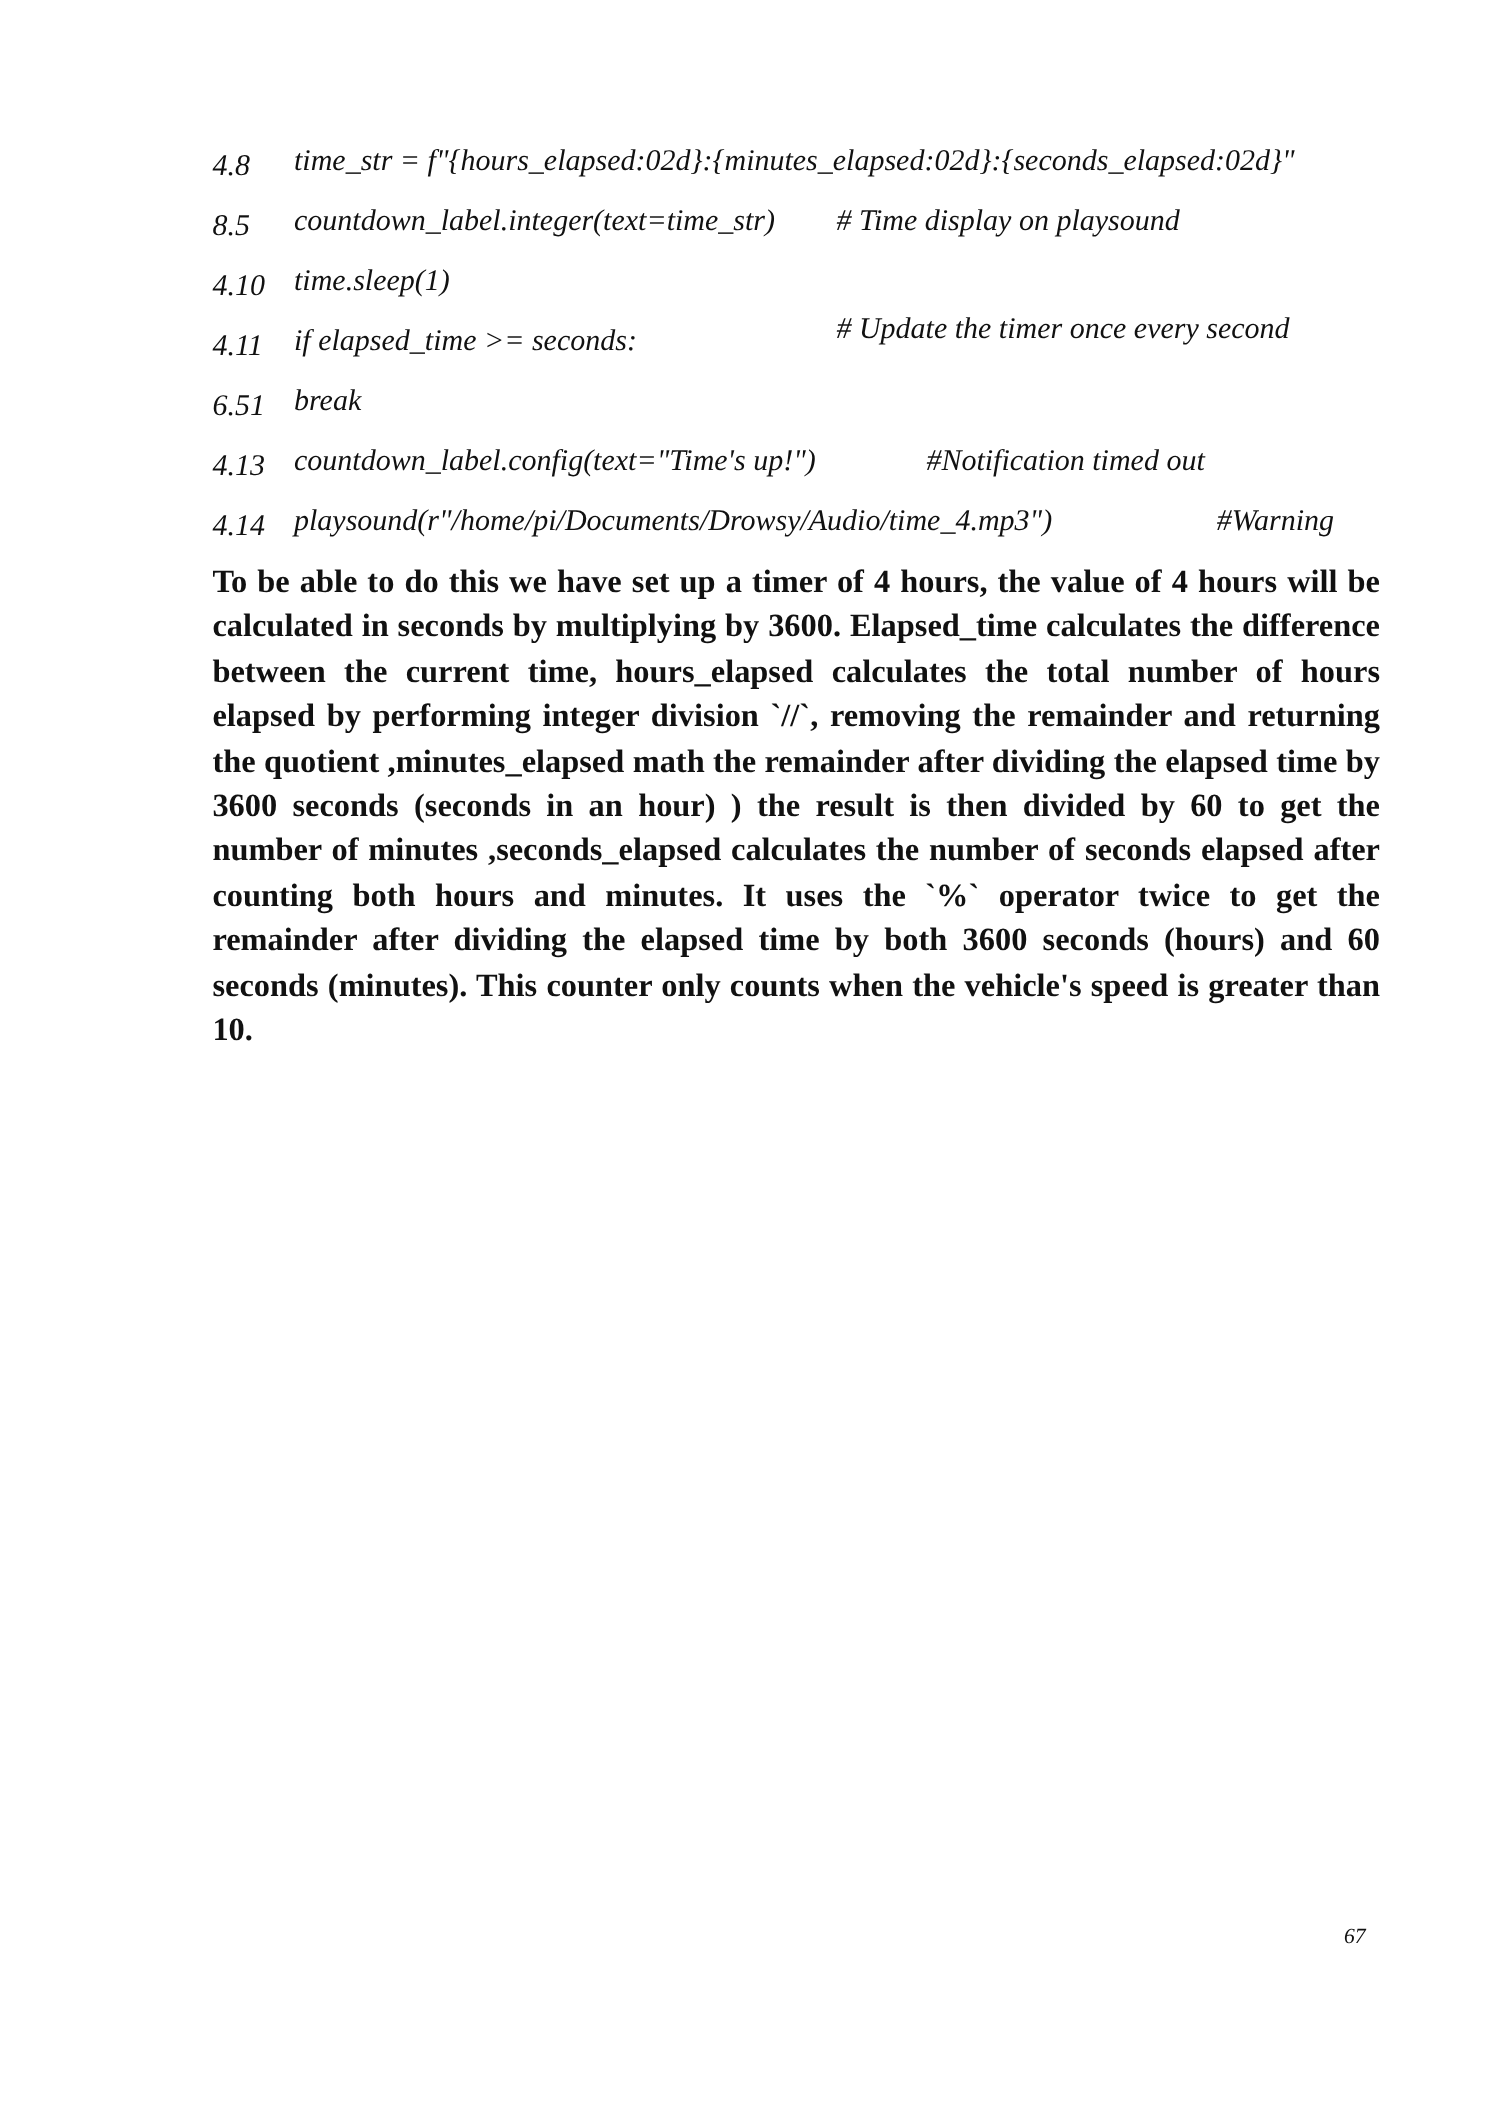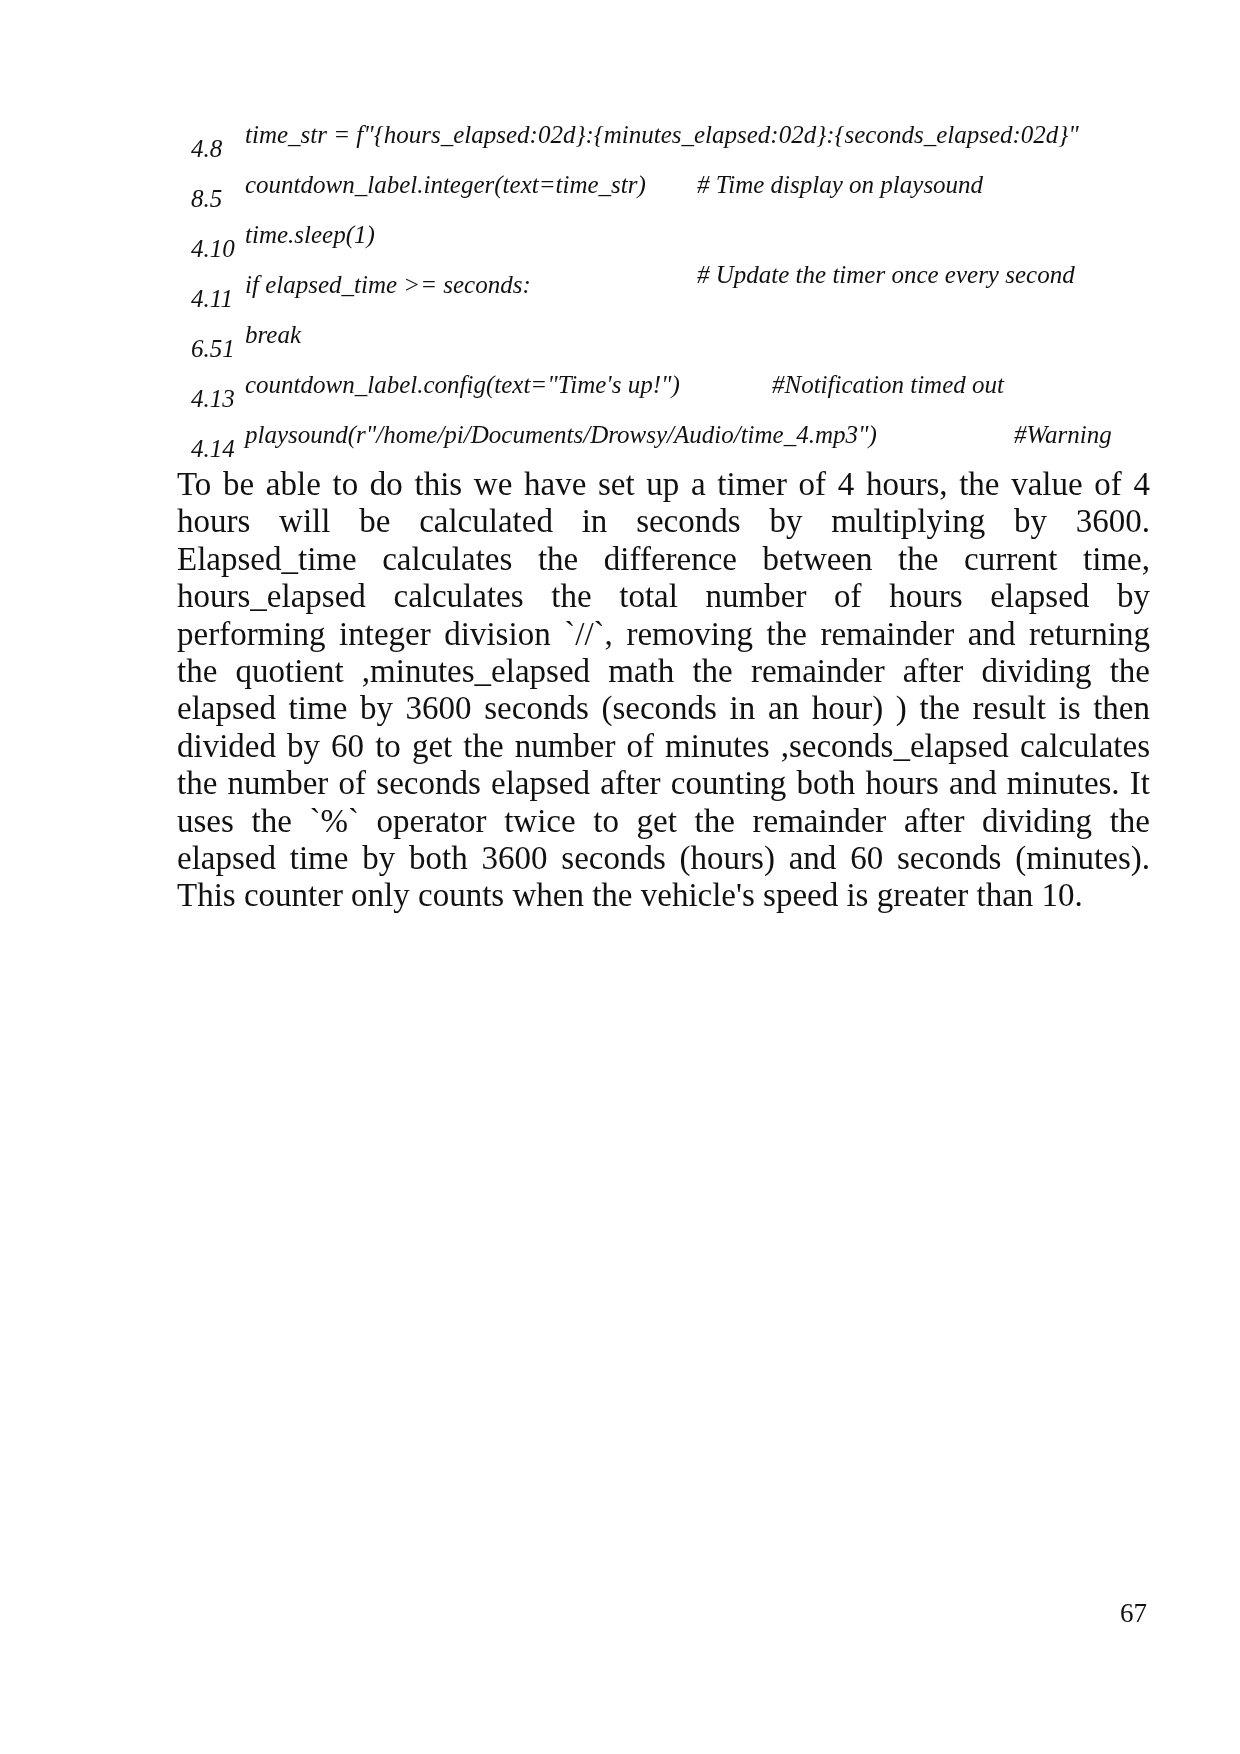--- a/index.html
+++ b/index.html
@@ -6,31 +6,31 @@
     body {
       width: 1240px; height: 1754px; position: relative; overflow: hidden;
       font-family: "Liberation Serif", "DejaVu Serif", serif;
       color: #111111;
     }
     .code-line {
       position: absolute; left: 177px;
       font-size: 25px; font-style: italic; line-height: 30px;
       white-space: nowrap;
     }
-    .code-line .num { position: absolute; left: 0; top: 14px; margin-left: 14px; }
+    .code-line .num { position: absolute; left: 0; top: 4px; }
     .code-line .code { position: absolute; left: 68px; top: 0; }
     .code-line .comment { position: absolute; top: 0; }
     .para {
       position: absolute; left: 177px; top: 466px; width: 973px;
-      font-size: 33px; line-height: 37.4px; text-align: justify;
+      font-size: 27px; line-height: 37.4px; text-align: justify; font-weight: bold;
     }
     .para p { margin: 0; }
     .page-number {
       position: absolute; left: 1120px; top: 1598px;
-      font-size: 27px; line-height: 30px;
+      font-size: 18px; line-height: 30px; font-style: italic;
     }
   </style>
 </head>
 <body>
 
 <div>
   <div class="code-line" style="top:120px;">
     <span class="num">4.8</span>
     <span class="code">time_str = f"{hours_elapsed:02d}:{minutes_elapsed:02d}:{seconds_elapsed:02d}"</span>
   </div>

